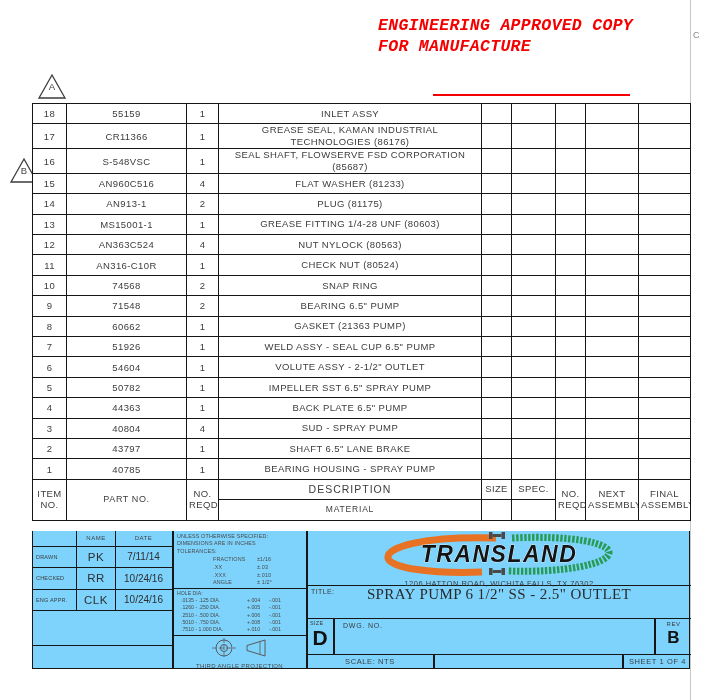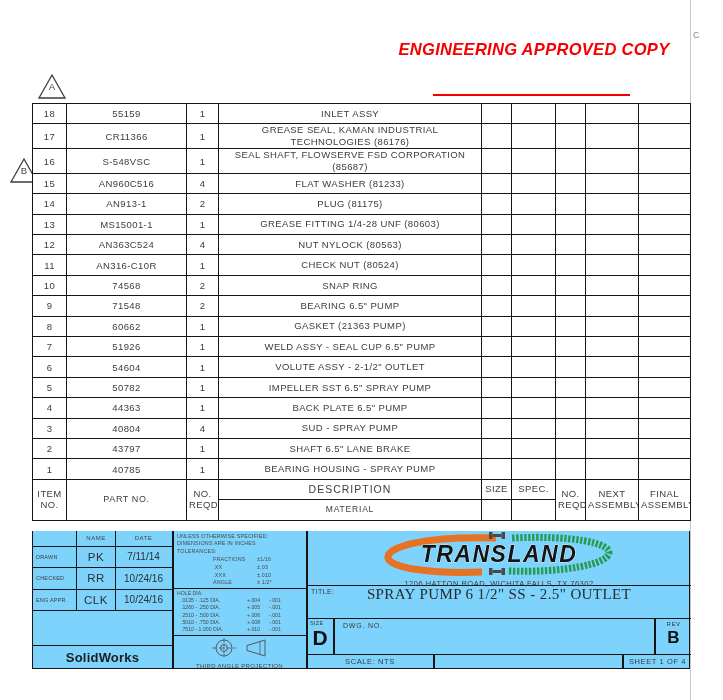--- a/index.html
+++ b/index.html
@@ -5,23 +5,23 @@
   html,body{margin:0;padding:0;background:#fff;}
   .sheet{position:relative;width:723px;height:700px;background:#fff;overflow:hidden;
          font-family:"Liberation Sans",sans-serif;color:#3c3c3c;}
   .sheet *{box-sizing:border-box;}
 
   
   .page-edge{position:absolute;left:690px;top:0;width:1px;height:700px;background:#c8c8c8;}
   .zone-c{position:absolute;left:693px;top:30px;font-size:9px;color:#8a8a8a;}
 
   
-  .stamp{position:absolute;left:378px;top:39px;width:312px;text-align:center;
+  .stamp{position:absolute;left:378px;top:16px;width:312px;text-align:left;
          color:#f40000;font-weight:bold;font-style:italic;font-size:16.5px;line-height:1.25;
-         letter-spacing:.3px;}
+         letter-spacing:.3px;font-family:Liberation Mono, monospace;}
   .stamp-underline{position:absolute;left:433px;top:94px;width:197px;height:1.6px;background:#f40000;}
 
   
   .tri{position:absolute;width:30px;height:27px;}
   .tri svg{position:absolute;left:0;top:0;}
   .tri span{position:absolute;left:0;top:8px;width:100%;text-align:center;font-size:9.5px;color:#444;}
   .tri-a{left:37px;top:73px;}
   .tri-b{left:9px;top:157px;}
 
   
@@ -79,20 +79,21 @@
 </head>
 <body>
 
 <div class="sheet">
 
   <div class="page-edge"></div>
   <div class="zone-c">C</div>
 
   <div class="stamp">
     <div>ENGINEERING APPROVED COPY</div>
+    <div>FOR MANUFACTURE</div>
   </div>
   <div class="stamp-underline"></div>
 
   <div class="tri tri-a">
     <svg width="30" height="27">
       <polygon points="15,2 28,25 2,25" fill="none" stroke="#3c3c3c" stroke-width="1.3"></polygon>
     </svg>
     <span>A</span>
   </div>
   <div class="tri tri-b">
@@ -383,21 +384,20 @@
     </div>
 
     <div class="cell notes" style="left:0;top:81px;width:139px;height:34px;border-bottom:1.2px solid #161616;">
 
     <div></div>
         <div></div>
         <div></div>
         <div></div>
       </div>
 
-    <div class="cell sw" style="left:0;top:116px;width:139px;height:22px;">SolidWorks</div>
 
     <div class="cell tol" style="left:140px;top:0;width:133px;height:57px;">
       <div>UNLESS OTHERWISE SPECIFIED:</div>
       <div>DIMENSIONS ARE IN INCHES</div>
       <div>TOLERANCES:</div>
       <div>
 
       <div class="tol-row">
             <span class="tl">FRACTIONS</span>
             <span>±1/16</span>

